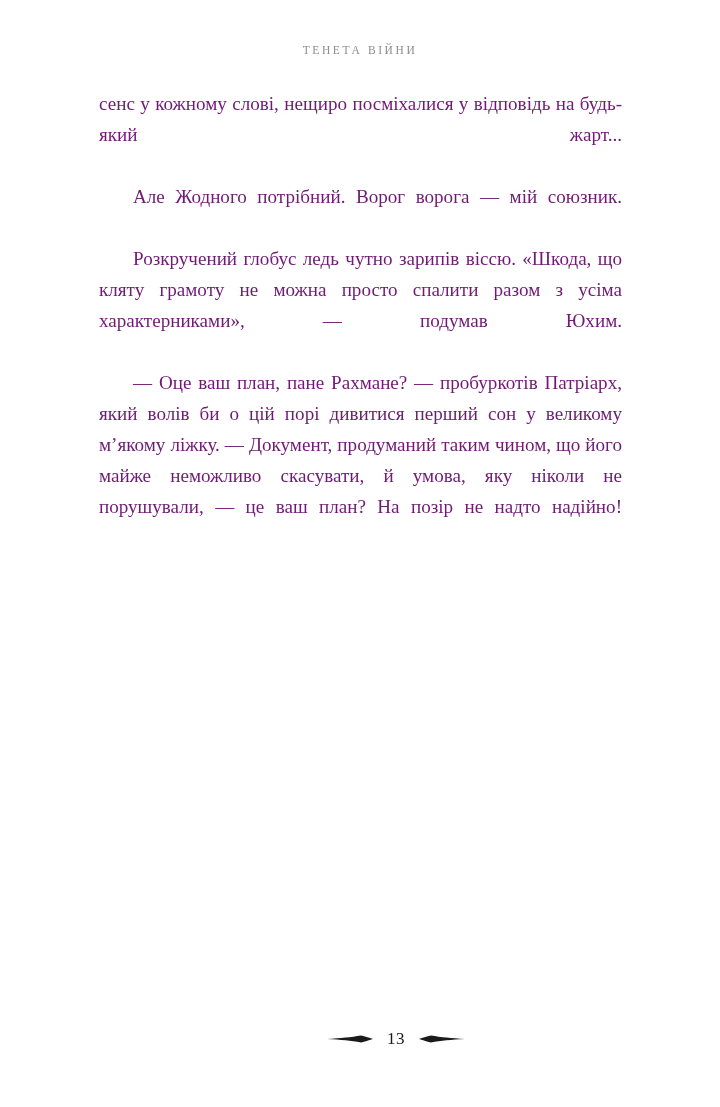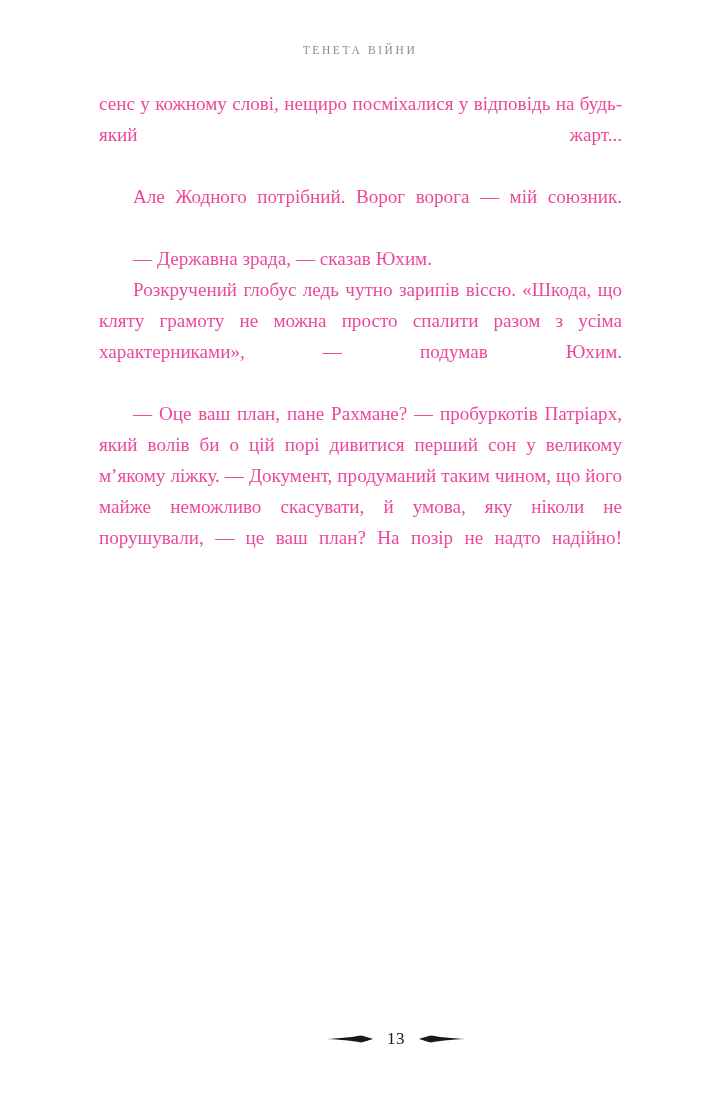--- a/index.html
+++ b/index.html
@@ -48,21 +48,21 @@
   .para {
     margin: 0;
     font-size: 19.1px;
     line-height: 31px;
     text-align: justify;
     text-justify: inter-word;
     text-indent: 34px;
     hyphens: manual;
     -webkit-hyphens: manual;
     word-spacing: 0.1px;
-    color: #ec4899;
+    color: #701a75;
   }
   .para.no-indent {
     text-indent: 0;
   }
   
   .para:after {
     content: "";
     display: inline-block;
     width: 100%;
   }
@@ -95,21 +95,20 @@
 </head>
 <body>
 
 <div class="page">
 
   <div class="running-head">ТЕНЕТА ВІЙНИ</div>
 
   <div class="text-block">
     <p class="para no-indent">сенс у кожному слові, нещиро посміхалися у відповідь на будь-який жарт...</p>
     <p class="para">Але Жодного потрібний. Ворог ворога — мій союзник.</p>
-    <p class="para no-stretch">— Державна зрада, — сказав Юхим.</p>
     <p class="para">Розкручений глобус ледь чутно зарипів віссю. «Шкода, що кляту грамоту не можна просто спалити разом з усіма характерниками», — подумав Юхим.</p>
     <p class="para">— Оце ваш план, пане Рахмане? — пробуркотів Патріарх, який волів би о цій порі дивитися перший сон у великому м’якому ліжку. — Документ, продуманий таким чином, що його майже неможливо скасувати, й умова, яку ніколи не порушували, — це ваш план? На позір не надто надійно!</p>
 
   </div>
 
   <div class="folio">
     <span class="ornament">
       <svg width="46" height="10" viewBox="0 0 46 10" xmlns="http://www.w3.org/2000/svg">
         <path d="M0 5.05 C 14 4.3, 24 3.3, 34 1.6 C 40 3.0, 43 4.2, 46 5.05 C 43 5.9, 40 7.1, 34 8.5 C 24 6.8, 14 5.8, 0 5.05 Z" fill="#1a1a1a"></path>
       </svg>

